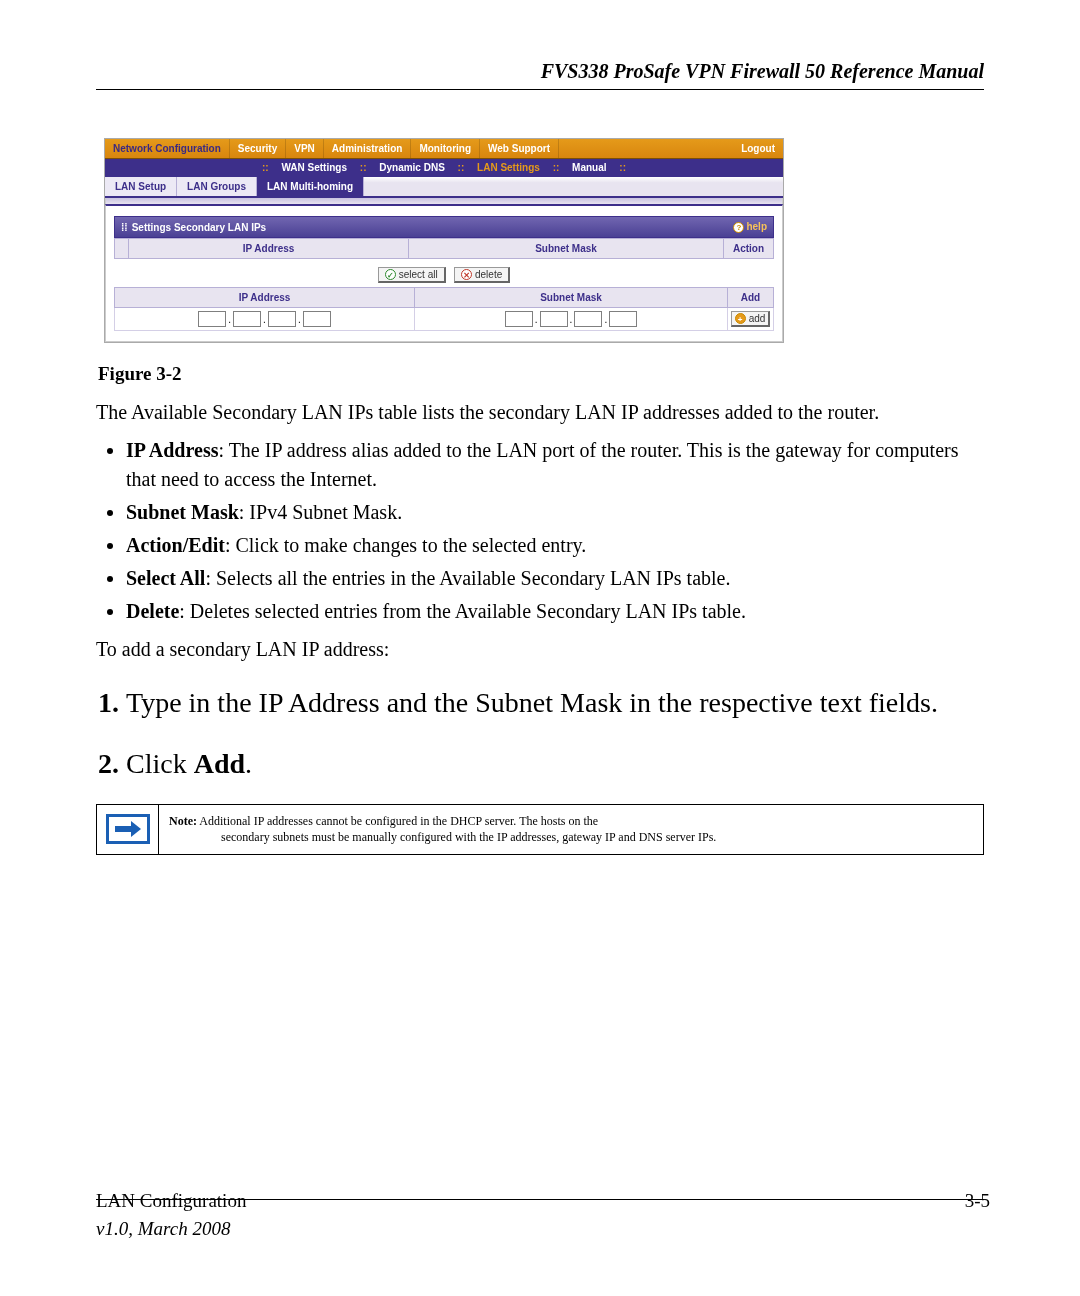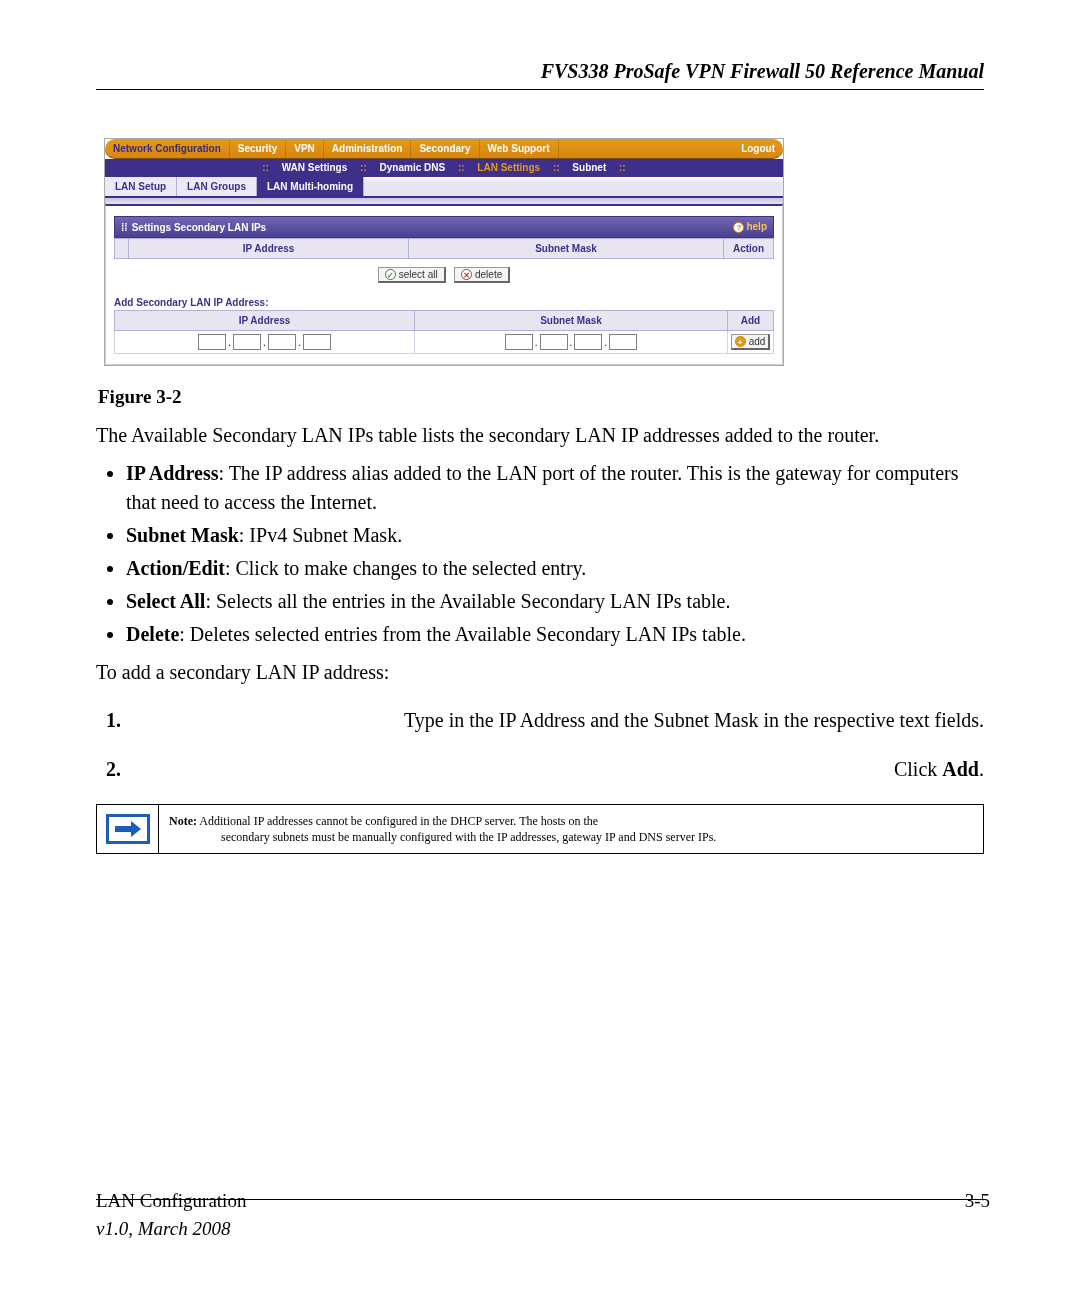--- a/index.html
+++ b/index.html
@@ -33,21 +33,20 @@
     margin: 0 0 20px 8px;
     font-family: Verdana, Arial, sans-serif;
     font-size: 10px;
     border: 1px solid #aaa;
   }
   .topnav {
     background: linear-gradient(#e59a1a, #d8860e);
     display: flex;
     color: #fff;
     border-bottom: 1px solid #7a4f08;
-    border-radius: 10px;
   }
   .topnav .nav-item {
     padding: 4px 8px 4px 8px;
     font-weight: bold;
     color: #fff;
     border-right: 1px solid rgba(0,0,0,.15);
     white-space: nowrap;
   }
   .topnav .nav-item.active { color: #3b2a82; }
   .topnav .nav-item:last-child { border-right: none; margin-left:auto; }
@@ -160,21 +159,21 @@
     padding:0;
   }
   .octet-group { display:inline-flex; align-items:center; gap:1px; }
   .octet-dot { padding: 0 1px; font-size: 10px; }
   
   .figure-caption { font-weight: bold; font-size: 19px; margin: 18px 0 14px 2px;}
   .para { font-size: 20px; line-height: 1.35; margin: 10px 0; }
   ul.bullets { margin: 8px 0 10px 0; padding-left: 30px; }
   ul.bullets li { font-size: 20px; line-height: 1.45; margin: 4px 0; }
   ol.steps { margin: 8px 0 18px 0; padding-left: 30px; }
-  ol.steps li { font-size: 20px; line-height: 1.45; margin: 20px 0; text-align: right; }
+  ol.steps li { font-size: 28px; line-height: 1.45; margin: 20px 0; }
   ol.steps li::marker { font-weight: bold; }
   .note-box {
     display: flex;
     border: 1px solid #000;
     margin: 20px 0 40px 0;
   }
   .note-icon-cell {
     width: 62px;
     border-right: 1px solid #000;
     display:flex;align-items:center;justify-content:center;
@@ -218,33 +217,33 @@
 <div class="page">
   <div class="header-title">FVS338 ProSafe VPN Firewall 50 Reference Manual</div>
   <hr class="header-rule">
 
   <div class="screenshot">
     <div class="topnav">
       <div class="nav-item active">Network Configuration</div>
       <div class="nav-item">Security</div>
       <div class="nav-item">VPN</div>
       <div class="nav-item">Administration</div>
-      <div class="nav-item">Secondary</div>
+      <div class="nav-item">Monitoring</div>
       <div class="nav-item">Web Support</div>
       <div class="nav-item">Logout</div>
     </div>
     <div class="subnav">
       <span class="sep">::</span>
       <span>WAN Settings</span>
       <span class="sep">::</span>
       <span>Dynamic DNS</span>
       <span class="sep">::</span>
       <span class="active">LAN Settings</span>
       <span class="sep">::</span>
-      <span>Subnet</span>
+      <span>Manual</span>
       <span class="sep">::</span>
     </div>
     <div class="tabbar">
       <div class="tab">LAN Setup</div>
       <div class="tab">LAN Groups</div>
       <div class="tab active">LAN Multi-homing</div>
     </div>
     <div class="sh-bar"></div>
     <div class="panel-body">
       <div class="section-header">
@@ -271,21 +270,20 @@
           <span class="circ green">✓</span>
           <span>select all</span>
         </button>
         &nbsp;
         <button class="fbtn">
           <span class="circ red">✕</span>
           <span>delete</span>
         </button>
       </div>
 
-      <div class="add-title">Add Secondary LAN IP Address:</div>
       <table class="tbl">
         <tbody>
             <tr>
           <th style="width:300px">IP Address</th>
           <th>Subnet Mask</th>
           <th style="width:46px">Add</th>
         </tr>
         <tr>
           <td style="text-align:center;padding:3px">
             <span class="octet-group">

